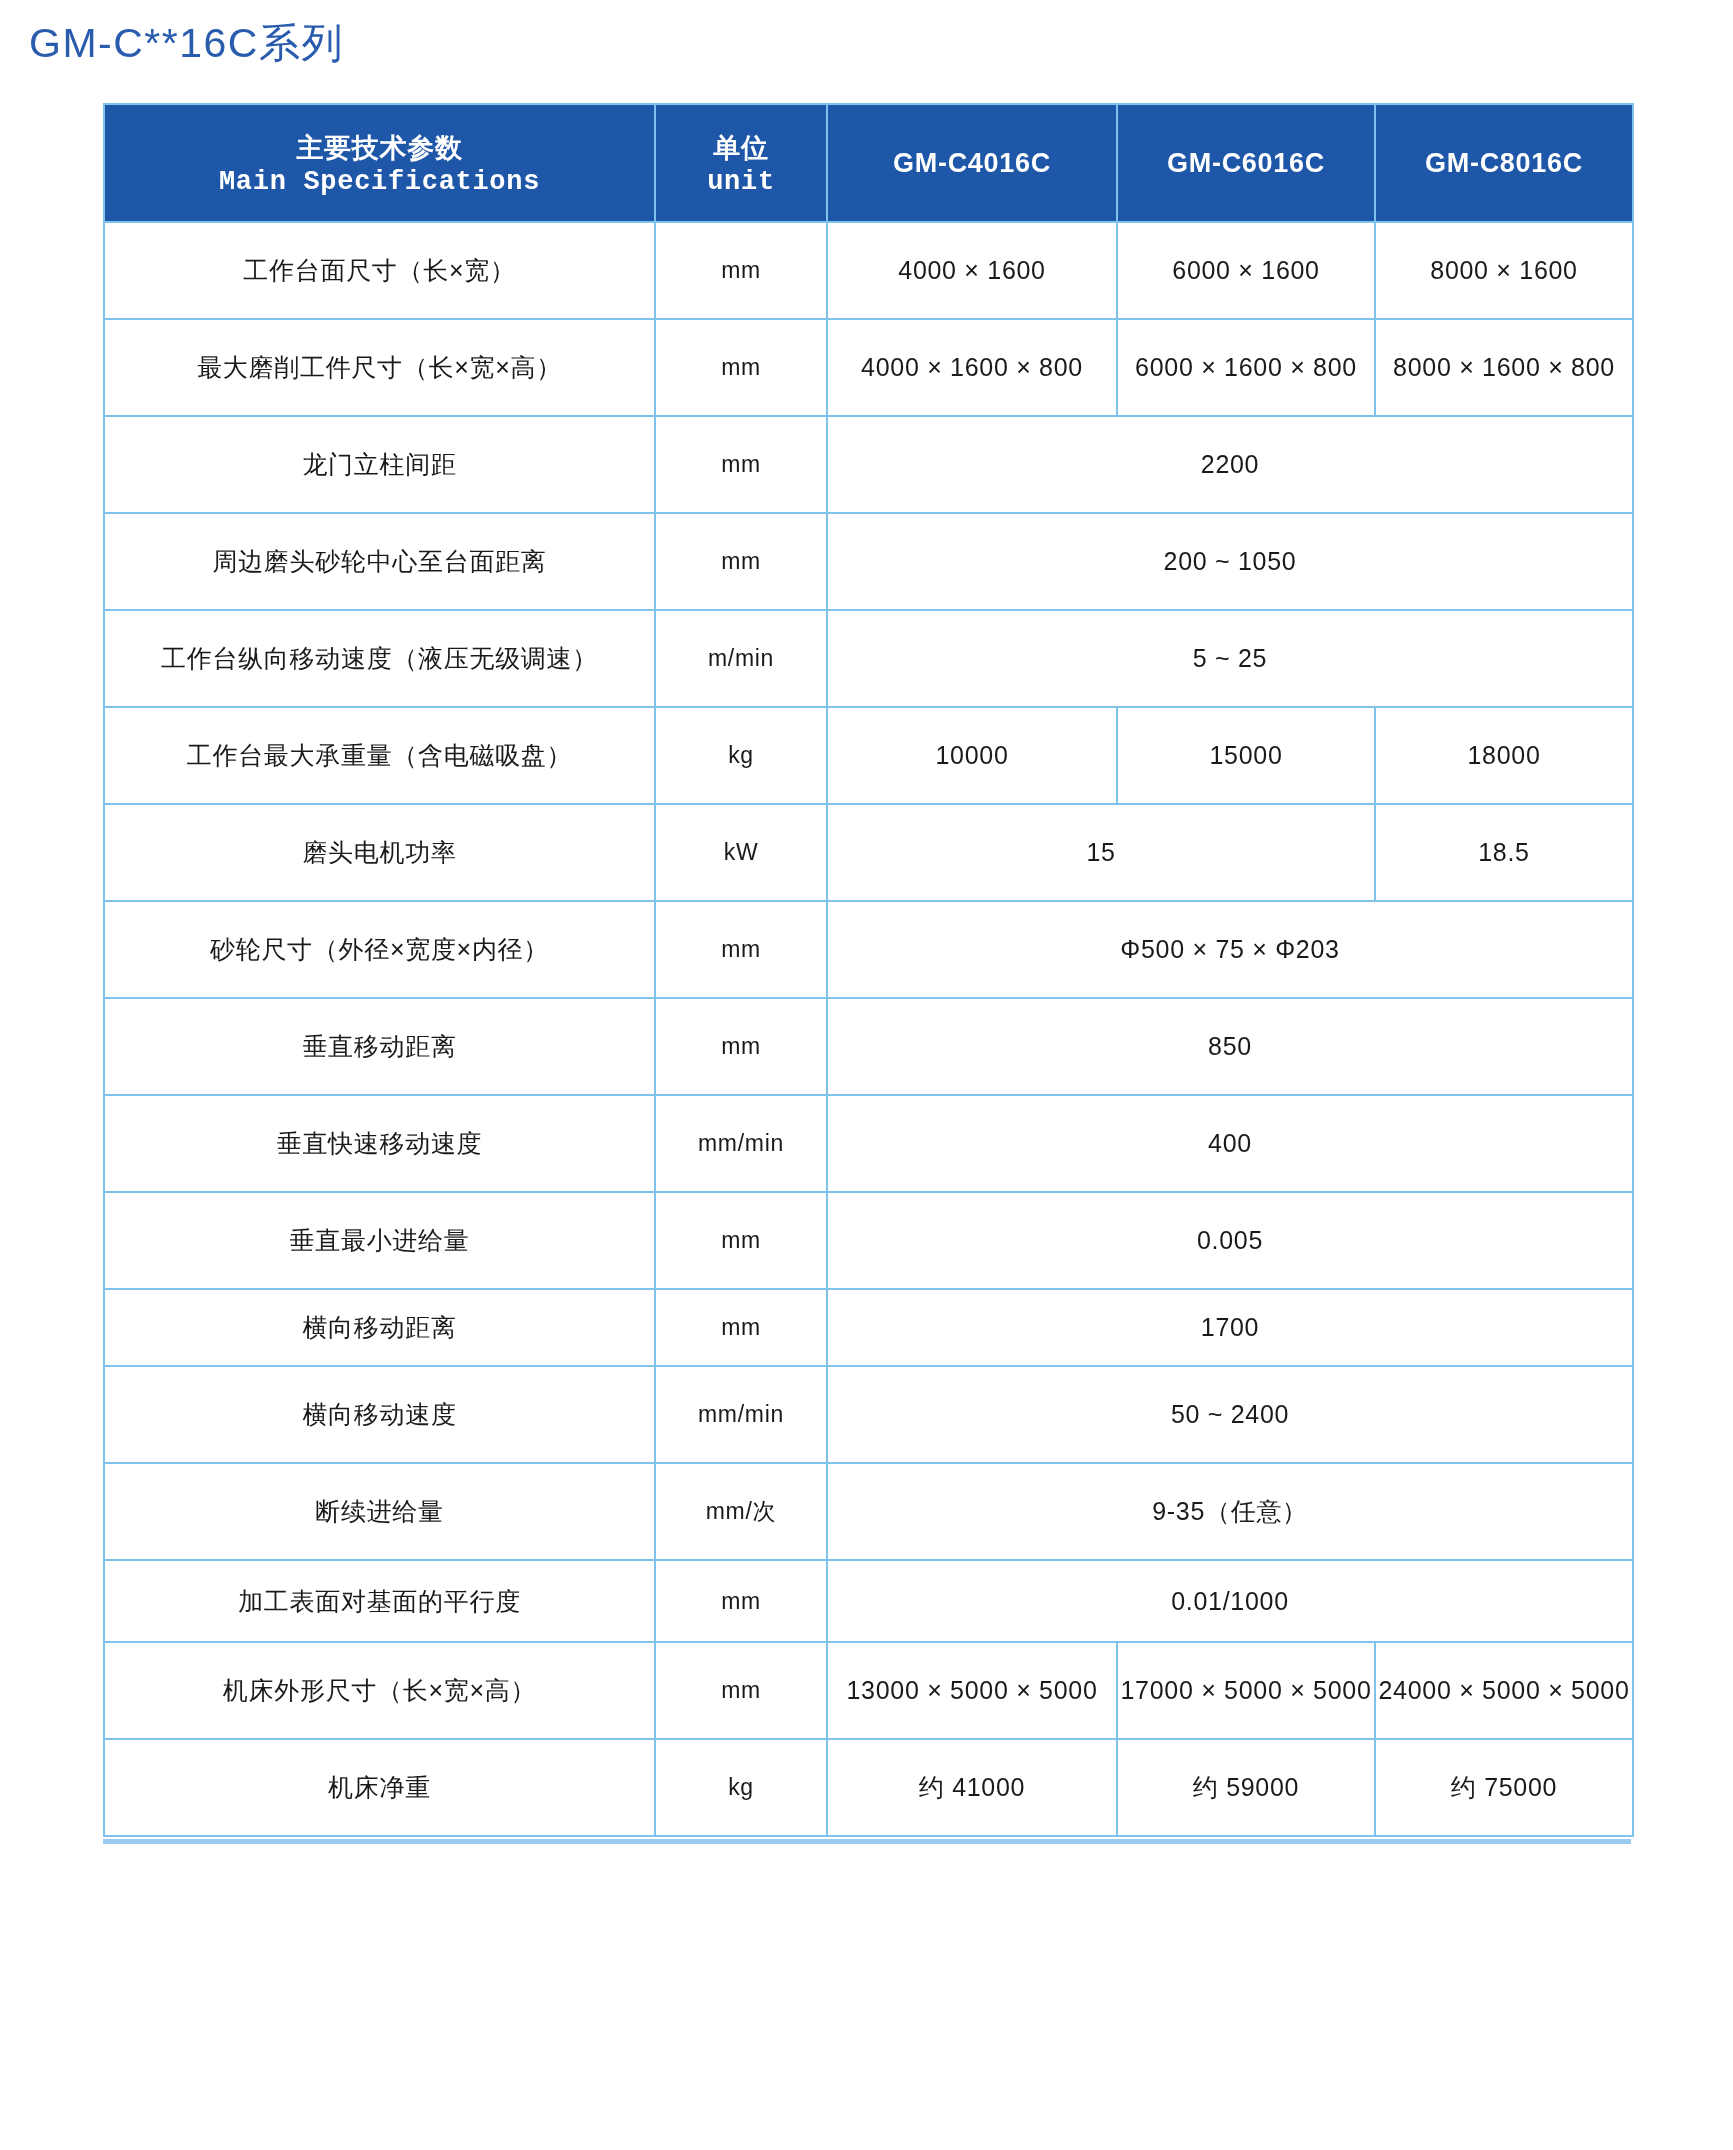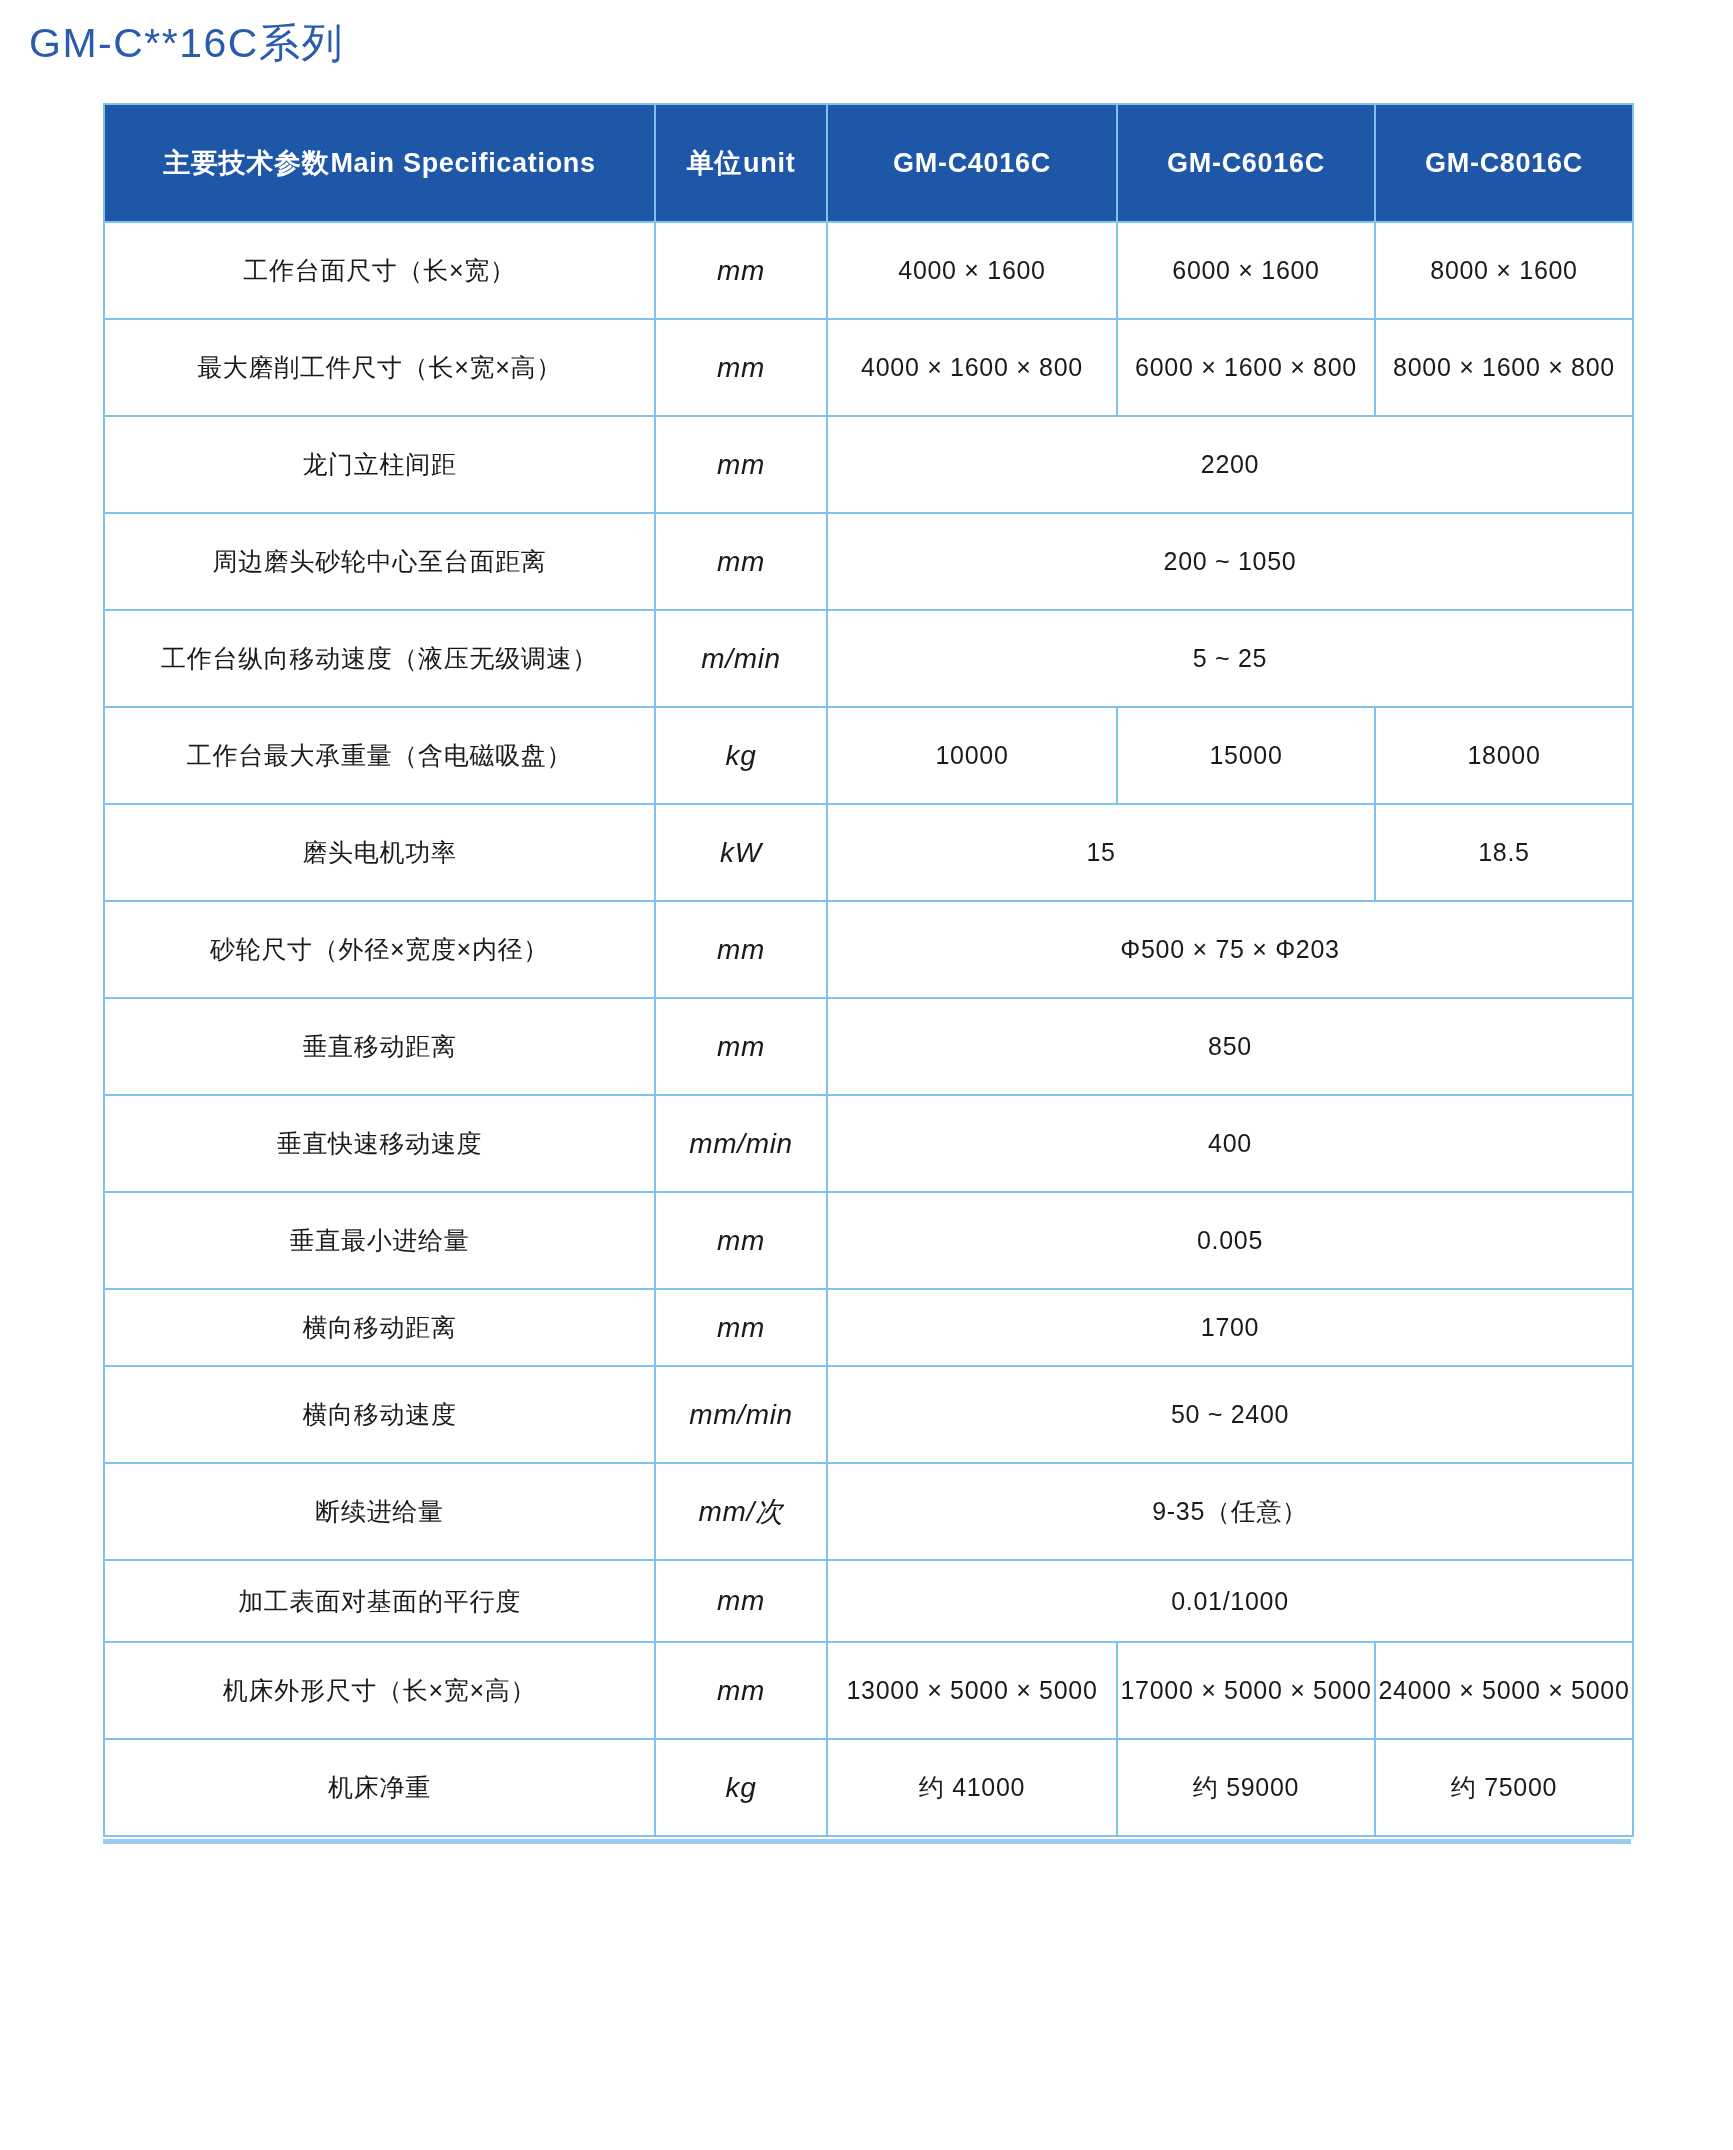--- a/index.html
+++ b/index.html
@@ -50,38 +50,40 @@
     border-top:5.8px solid var(--outer);
     background:var(--header-bg);
     color:var(--header-text);
     font-weight:700;
     height:114px;
     font-size:27px;
     letter-spacing:0.7px;
   }
   thead th .head-lines{
     display:flex;
+    flex-direction:column;
     align-items:center;
     justify-content:center;
     gap:1px;
+    font-family:Liberation Mono, monospace;
   }
   tbody tr{height:97px;margin-top:38px;}
   tbody tr:nth-child(12){height:77px;}
   tbody tr:nth-child(15){height:82px;padding-left:35px;}
   tbody tr:nth-child(18){height:90px;}
   tbody tr:nth-child(19){height:108px;}
   tbody tr:nth-child(20){height:84px;}
   tbody td{
     font-size:25px;
     letter-spacing:0.7px;
     color:var(--body-text);
     background:#ffffff;
   }
   td.param-cell{font-size:25px;}
-  td.unit-cell{font-size:28px;font-style:italic;}
+  td.unit-cell{font-size:23px;}
   td.value-cell{font-size:25px;border-radius:16px;}
 </style>
 </head>
 <body>
 
 <div class="page-title">GM-C**16C系列</div>
 
 <div class="table-wrap">
   <table class="spec">
     <colgroup>

